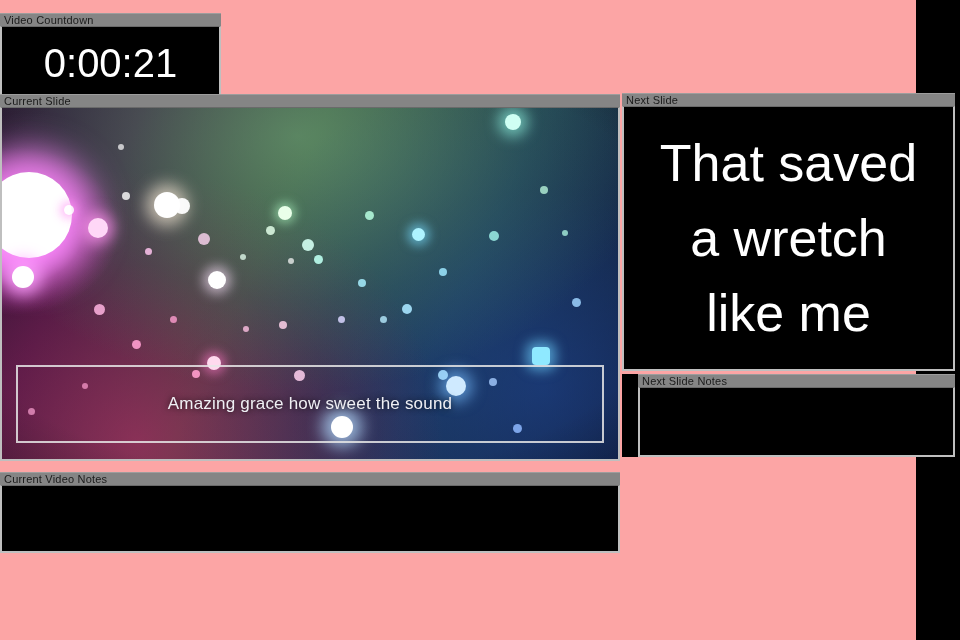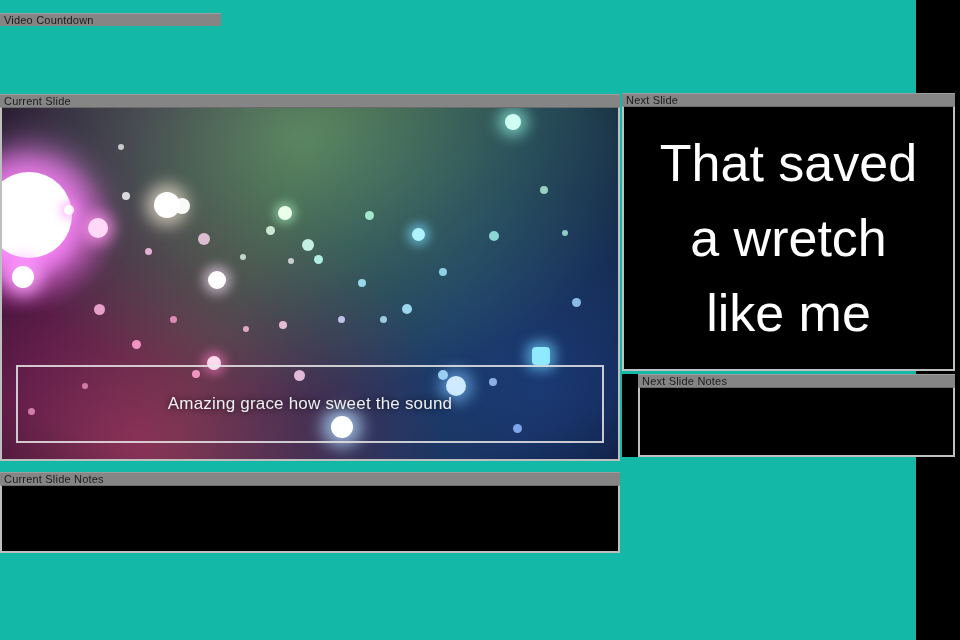--- a/index.html
+++ b/index.html
@@ -2,21 +2,21 @@
 <html><head>
 <meta charset="utf-8">
 <style>
   * { margin:0; padding:0; box-sizing:border-box; }
   html, body {
     width:960px; height:640px;
     background:#000;
     overflow:hidden;
     font-family:"Liberation Sans", sans-serif;
   }
-  #stage { position:relative; width:916px; height:640px; background:#14b8a6; }
+  #stage { position:relative; width:916px; height:640px; background:#fca5a5; }
 
   
   .panel { position:absolute; background:#000; }
   .panel-header {
     background:#858585;
     color:#1b1b1b;
     font-size:11px;
     line-height:12px;
     padding:0 0 0 4px;
     letter-spacing:.2px;
@@ -105,20 +105,23 @@
     font-family:"Liberation Sans", sans-serif; white-space:pre-wrap;
   }
 </style>
 </head>
 <body>
 
 <div id="stage">
 
   <div class="panel" id="countdown-panel">
     <div class="panel-header">Video Countdown</div>
+    <div class="panel-body">
+      <div class="big-digits">0:00:21</div>
+    </div>
   </div>
 
   <div class="panel" id="clock-panel">
   </div>
 
   <div class="panel" id="next-slide-panel">
     <div class="panel-header">Next Slide</div>
     <div class="panel-body">
       <div class="next-slide-text">
         <div>That saved</div>
@@ -187,19 +190,19 @@
   </div>
 
   <div class="panel" id="next-notes-panel">
     <div class="panel-header">Next Slide Notes</div>
     <div class="panel-body">
       <div class="notes-text"></div>
     </div>
   </div>
 
   <div class="panel" id="current-notes-panel">
-    <div class="panel-header">Current Slide Notes</div>
+    <div class="panel-header">Current Video Notes</div>
     <div class="panel-body">
       <div class="notes-text"></div>
     </div>
   </div>
 
 </div>
 
 </body></html>

